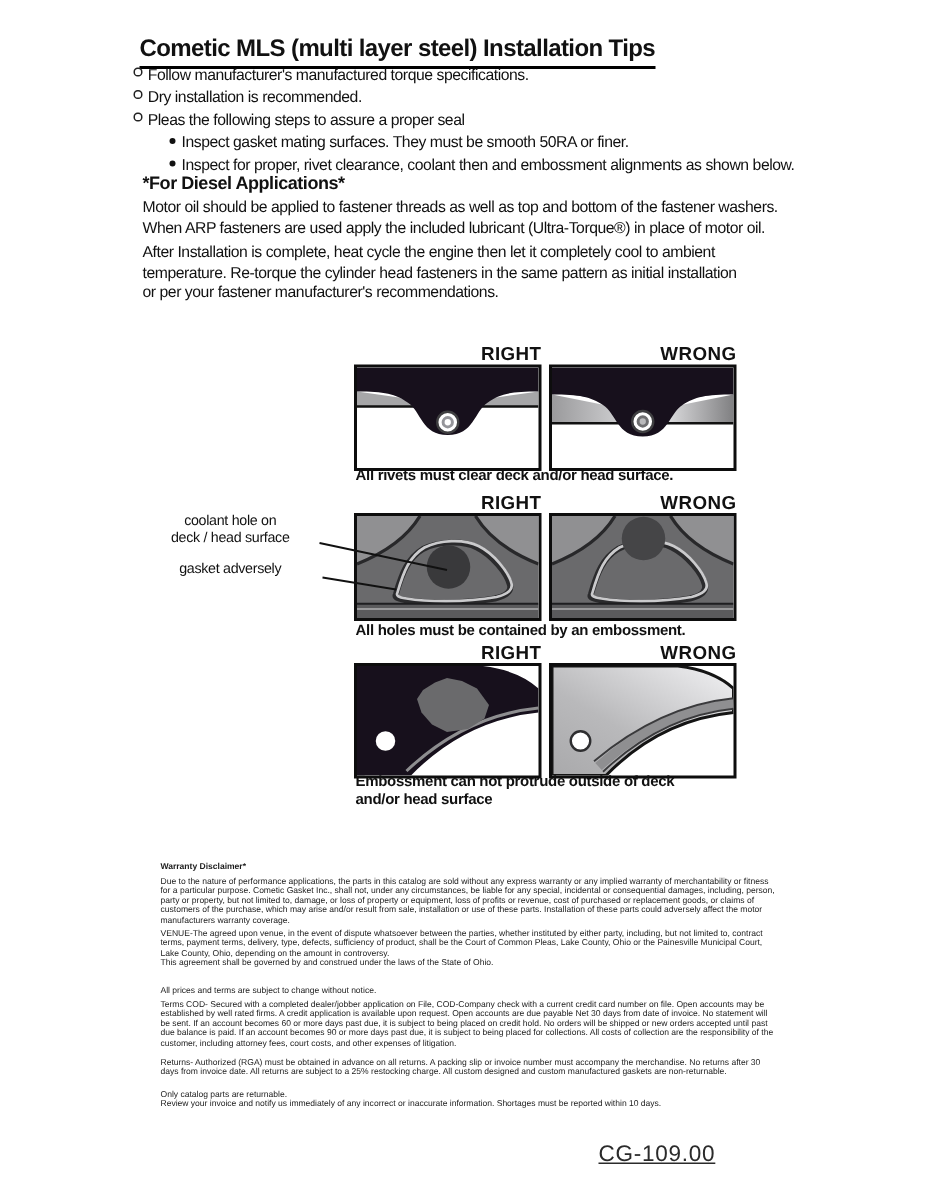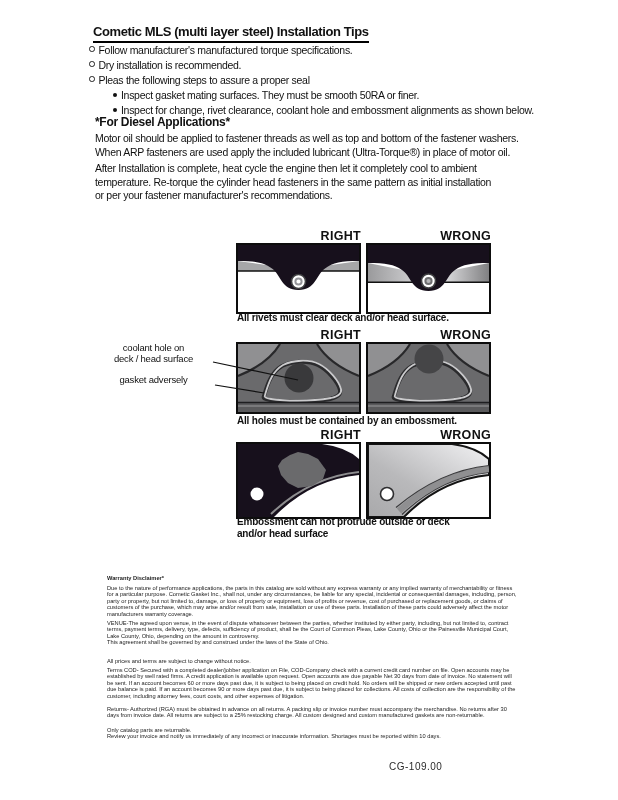--- a/index.html
+++ b/index.html
@@ -3,21 +3,21 @@
 <meta charset="utf-8">
 <style>
   html,body{margin:0;padding:0;background:#ffffff;}
   .page{
     position:relative;width:618px;height:800px;background:#fff;overflow:hidden;
     font-family:"Liberation Sans", sans-serif;color:#111;
   }
   .abs{position:absolute;}
   
   .title{
-    left:93px;top:24px;font-size:13px;font-weight:bold;letter-spacing:-0.4px;
+    left:93px;top:24px;font-size:16px;font-weight:bold;letter-spacing:-0.4px;
     border-bottom:2px solid #000;padding-bottom:2px;
   }
   .tip{left:89px;font-size:10.5px;letter-spacing:-0.3px;white-space:nowrap;}
   .tip.sub{left:113px;}
   .ob{display:inline-block;width:3.5px;height:3.5px;border:1px solid #222;border-radius:50%;
       margin-right:4px;vertical-align:2.5px;}
   .fb{display:inline-block;width:4px;height:4px;background:#111;border-radius:50%;
       margin-right:4px;vertical-align:2px;}
   .h2{left:95px;font-size:12px;font-weight:bold;letter-spacing:-0.3px;}
   .para{left:95px;font-size:10.5px;letter-spacing:-0.3px;line-height:13.5px;white-space:pre-line;}
@@ -25,21 +25,21 @@
   .dlabel{width:125px;text-align:right;font-size:12.5px;font-weight:bold;letter-spacing:0.3px;}
   .dbox{width:121px;border:2px solid #0d0d0d;background:#fff;line-height:0;}
   .dbox svg{display:block;}
   .caption{font-size:10px;font-weight:bold;letter-spacing:-0.2px;line-height:11.5px;white-space:pre-line;}
   .annlabel{font-size:9.5px;letter-spacing:-0.2px;line-height:10.5px;text-align:center;
             width:117px;white-space:pre-line;}
   
   .legal{left:107px;width:410px;font-size:5.7px;line-height:6.4px;color:#1c1c1c;
          letter-spacing:0;white-space:pre-line;}
   .legal.bold{font-weight:bold;}
-  .pagenum{left:389px;top:761px;font-size:10px;letter-spacing:0.5px;color:#2b2b2b;}
+  .pagenum{left:399px;top:761px;font-size:15px;letter-spacing:0.5px;color:#2b2b2b;text-decoration:underline;}
 </style>
 </head>
 <body>
 
 <div class="page">
 
   <div class="abs title">Cometic MLS (multi layer steel) Installation Tips</div>
 
   <div class="abs tip" style="top:44px">
     <span class="ob"></span><span>Follow manufacturer's manufactured torque specifications.</span>
@@ -47,21 +47,21 @@
   <div class="abs tip" style="top:59px">
     <span class="ob"></span><span>Dry installation is recommended.</span>
   </div>
   <div class="abs tip" style="top:74px">
     <span class="ob"></span><span>Pleas the following steps to assure a proper seal</span>
   </div>
   <div class="abs tip sub" style="top:89px">
     <span class="fb"></span><span>Inspect gasket mating surfaces.  They must be smooth 50RA or finer.</span>
   </div>
   <div class="abs tip sub" style="top:104px">
-    <span class="fb"></span><span>Inspect for change, rivet clearance, coolant hole and embossment alignments as shown below.</span>
+    <span class="fb"></span><span>Inspect for proper, rivet clearance, coolant then and embossment alignments as shown below.</span>
   </div>
 
   <div class="abs h2" style="top:115px">*For Diesel Applications*</div>
   <div class="abs para" style="top:132px">Motor oil should be applied to fastener threads as well as top and bottom of the fastener washers.
 When ARP fasteners are used apply the included lubricant (Ultra-Torque®) in place of motor oil.</div>
   <div class="abs para" style="top:162px">After Installation is complete, heat cycle the engine then let it completely cool to ambient
 temperature. Re-torque the cylinder head fasteners in the same pattern as initial installation
 or per your fastener manufacturer's recommendations.</div>
 
   <div class="abs dlabel" style="left:236px;top:229px">RIGHT</div>

